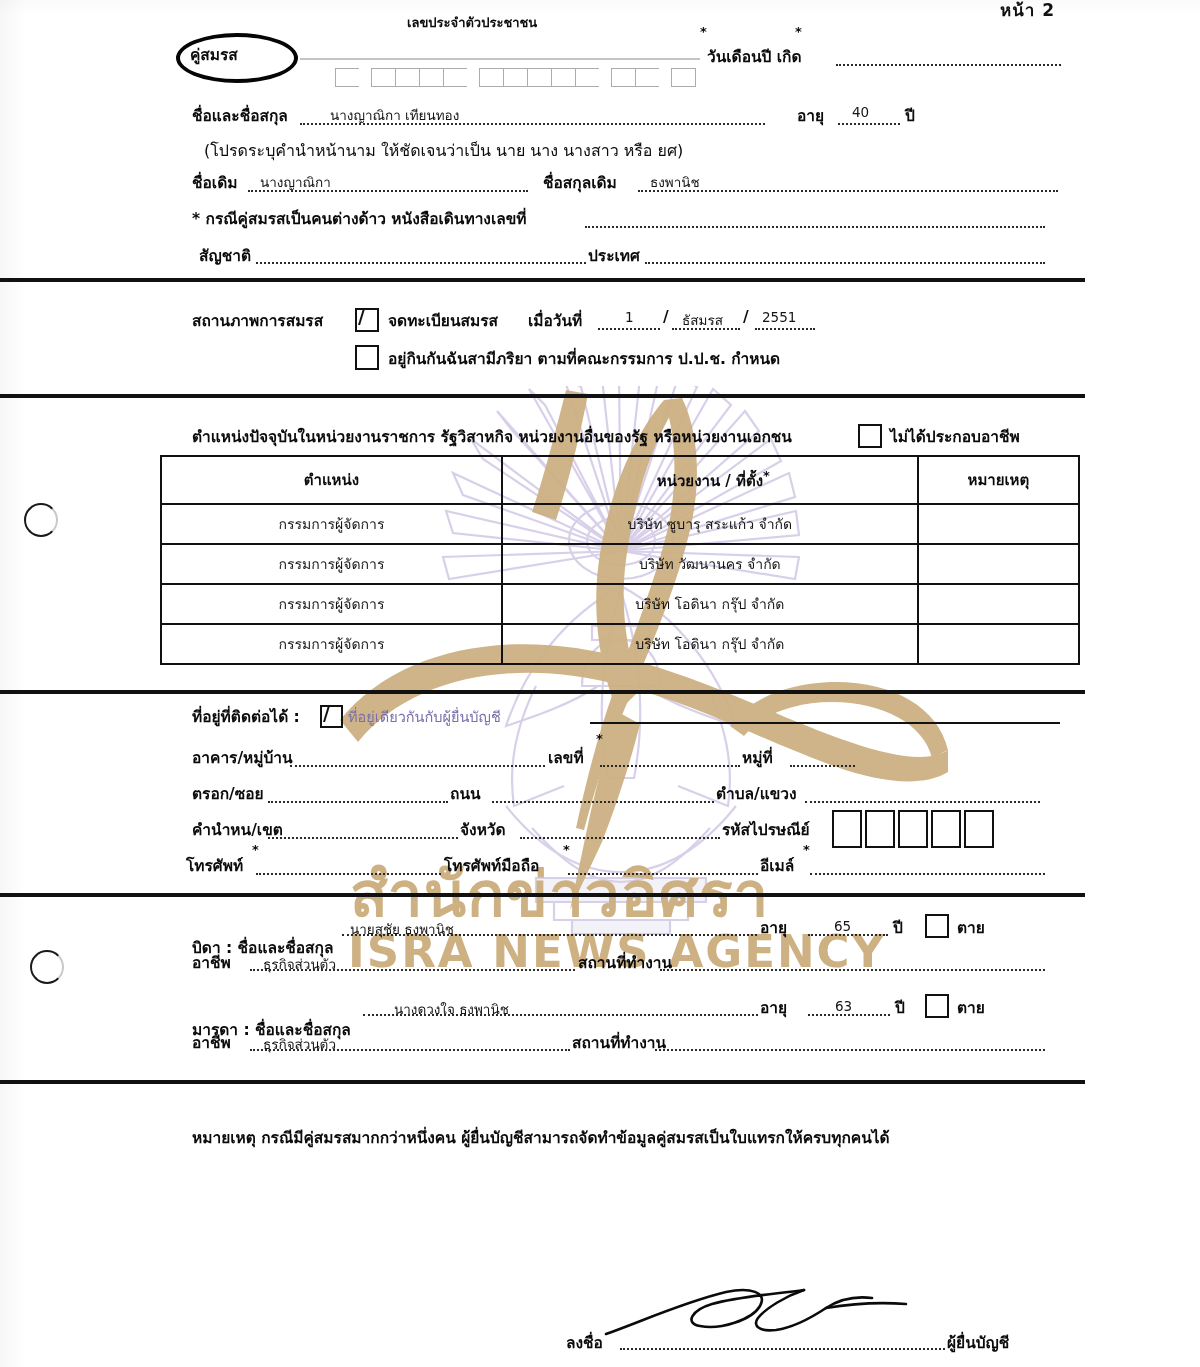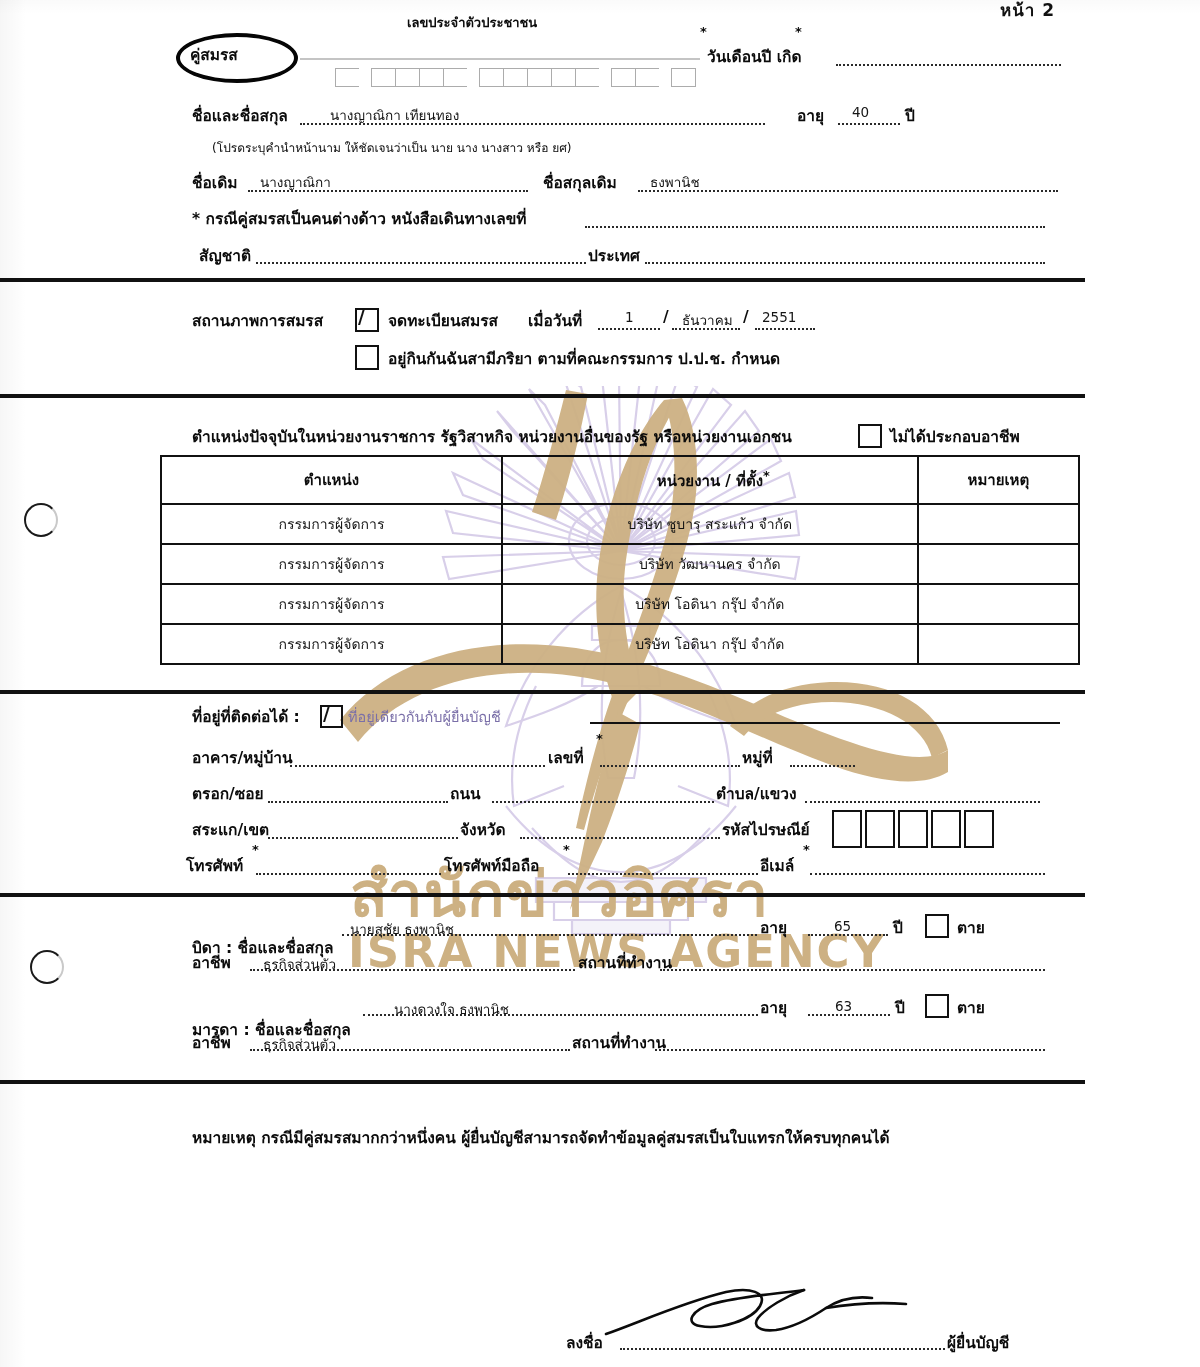--- a/index.html
+++ b/index.html
@@ -352,21 +352,21 @@
 
     <div class="blk lbl" style="left:192px; top:103px;">ชื่อและชื่อสกุล</div>
     <div class="blk val" style="left:330px; top:104px;">นางญาณิกา เทียนทอง</div>
     <div class="dots" style="left:300px; top:123px; width:465px;"></div>
 
     <div class="blk lbl" style="left:797px; top:103px;">อายุ</div>
     <div class="blk val" style="left:852px; top:104px;">40</div>
     <div class="dots" style="left:838px; top:123px; width:62px;"></div>
     <div class="blk lbl" style="left:905px; top:103px;">ปี</div>
 
-    <div class="blk lbl-n" style="left:212px; top:138px; font-size:12px;">(โปรดระบุคำนำหน้านาม ให้ชัดเจนว่าเป็น นาย นาง นางสาว หรือ ยศ)</div>
+    <div class="blk lbl-n" style="left:204px; top:138px; font-size:16px;">(โปรดระบุคำนำหน้านาม ให้ชัดเจนว่าเป็น นาย นาง นางสาว หรือ ยศ)</div>
 
     <div class="blk lbl" style="left:192px; top:170px;">ชื่อเดิม</div>
     <div class="blk val" style="left:260px; top:171px;">นางญาณิกา</div>
     <div class="dots" style="left:248px; top:190px; width:280px;"></div>
 
     <div class="blk lbl" style="left:543px; top:170px;">ชื่อสกุลเดิม</div>
     <div class="blk val" style="left:650px; top:171px;">ธงพานิช</div>
     <div class="dots" style="left:638px; top:190px; width:420px;"></div>
 
     <div class="blk lbl" style="left:192px; top:206px;">* กรณีคู่สมรสเป็นคนต่างด้าว หนังสือเดินทางเลขที่</div>
@@ -382,21 +382,21 @@
     <div class="blk lbl" style="left:192px; top:308px;">สถานภาพการสมรส</div>
 
     <div class="cbox" style="left:355px; top:308px; width:20px; height:20px;"></div>
     <div class="cbox-tick" style="left:358px; top:307px;">/</div>
     <div class="blk lbl" style="left:388px; top:308px;">จดทะเบียนสมรส</div>
 
     <div class="blk lbl" style="left:528px; top:308px;">เมื่อวันที่</div>
     <div class="blk val" style="left:625px; top:309px;">1</div>
     <div class="dots" style="left:598px; top:328px; width:62px;"></div>
     <div class="blk lbl" style="left:663px; top:308px;">/</div>
-    <div class="blk val" style="left:682px; top:309px;">ธันวาคม</div>
+    <div class="blk val" style="left:682px; top:309px;">ธัสมรส</div>
     <div class="dots" style="left:672px; top:328px; width:68px;"></div>
     <div class="blk lbl" style="left:743px; top:308px;">/</div>
     <div class="blk val" style="left:762px; top:309px;">2551</div>
     <div class="dots" style="left:755px; top:328px; width:60px;"></div>
 
     <div class="cbox" style="left:355px; top:345px; width:20px; height:21px;"></div>
     <div class="blk lbl" style="left:388px; top:346px;">อยู่กินกันฉันสามีภริยา ตามที่คณะกรรมการ ป.ป.ช. กำหนด</div>
 
     <div class="rule-thick" style="left:0px; top:394px; width:1085px; height:3.5px;"></div>
 
@@ -454,21 +454,21 @@
     <div class="blk lbl" style="left:742px; top:745px;">หมู่ที่</div>
     <div class="dots" style="left:790px; top:765px; width:65px;"></div>
 
     <div class="blk lbl" style="left:192px; top:781px;">ตรอก/ซอย</div>
     <div class="dots" style="left:268px; top:801px; width:180px;"></div>
     <div class="blk lbl" style="left:450px; top:781px;">ถนน</div>
     <div class="dots" style="left:492px; top:801px; width:222px;"></div>
     <div class="blk lbl" style="left:716px; top:781px;">ตำบล/แขวง</div>
     <div class="dots" style="left:805px; top:801px; width:235px;"></div>
 
-    <div class="blk lbl" style="left:192px; top:817px;">สระแก/เขต</div>
+    <div class="blk lbl" style="left:192px; top:817px;">คำนำหน/เขต</div>
     <div class="dots" style="left:268px; top:837px; width:190px;"></div>
     <div class="blk lbl" style="left:460px; top:817px;">จังหวัด</div>
     <div class="dots" style="left:520px; top:837px; width:200px;"></div>
     <div class="blk lbl" style="left:722px; top:817px;">รหัสไปรษณีย์</div>
     <div class="zipboxes" style="left:832px; top:810px;">
       <div></div>
       <div></div>
       <div></div>
       <div></div>
       <div></div>

